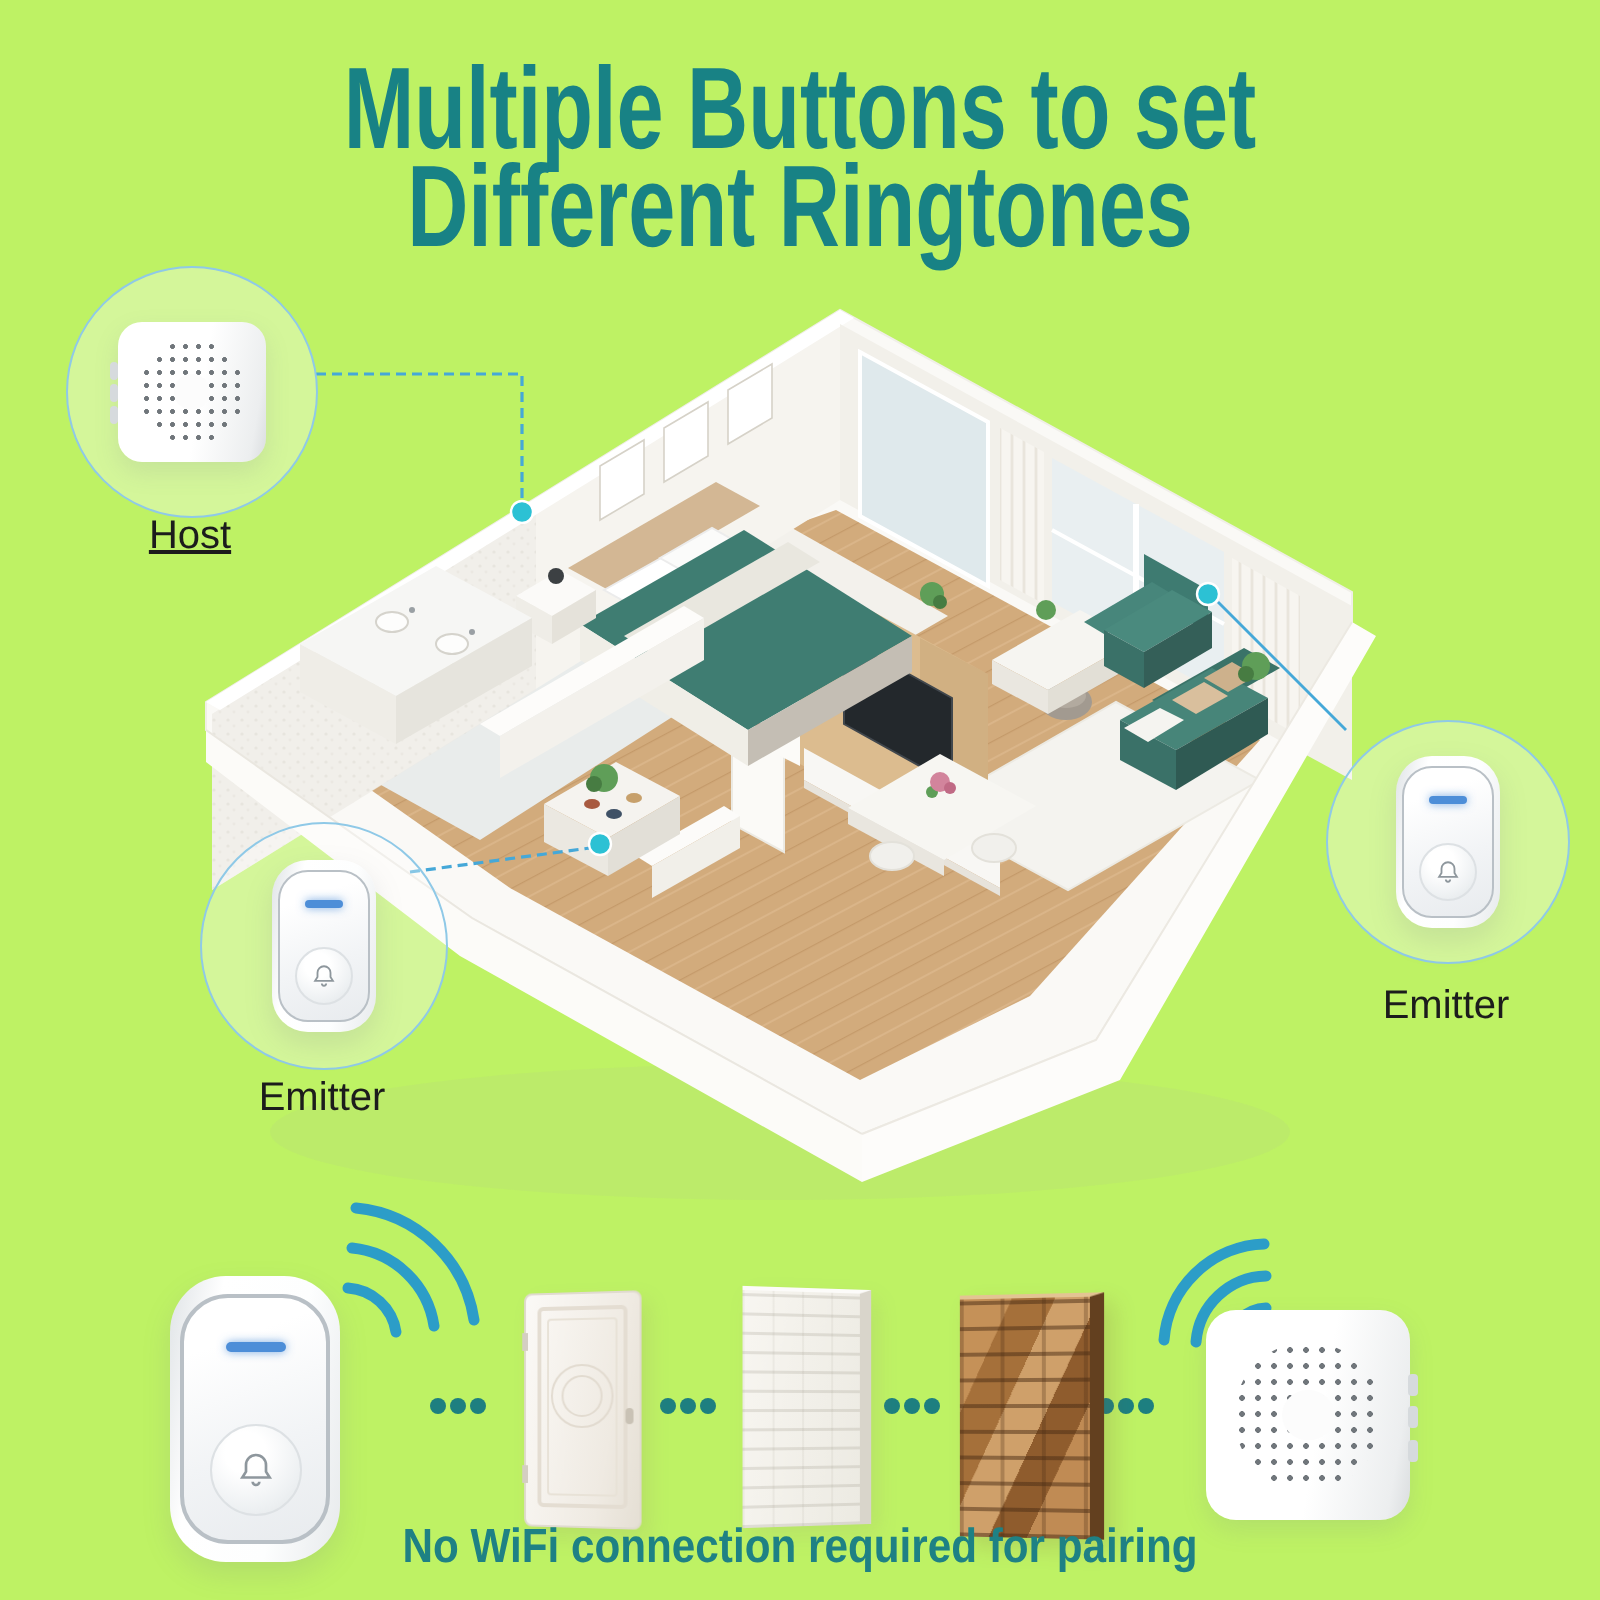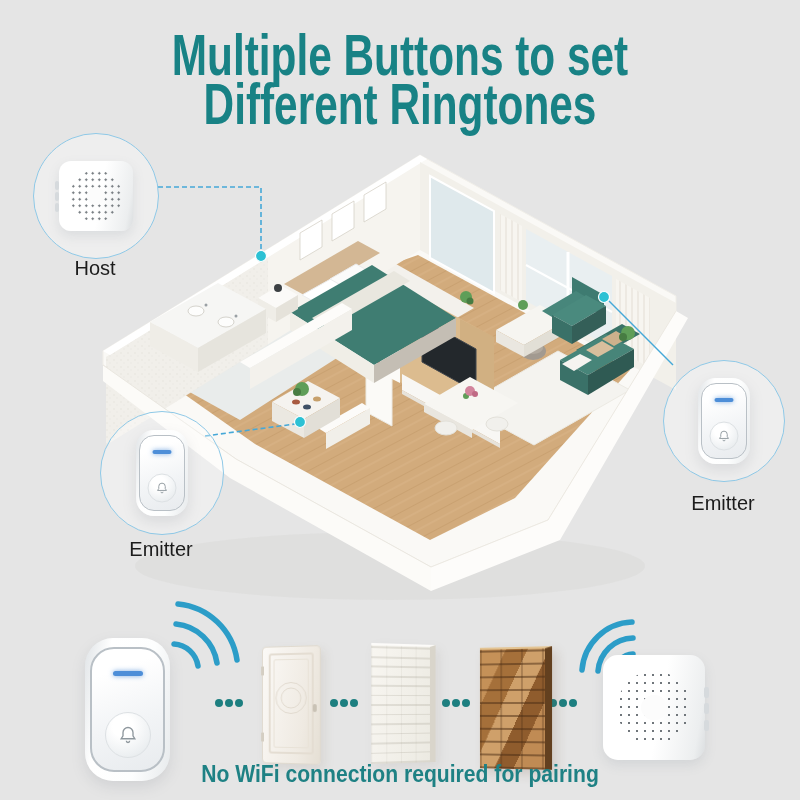--- a/index.html
+++ b/index.html
@@ -1,17 +1,17 @@
 <!DOCTYPE html>
 <html><head>
 <meta charset="utf-8">
 <style>
   html,body{margin:0;padding:0;}
   body{font-family:"Liberation Sans", sans-serif; background:#ffffff;}
-  #canvas{position:relative;width:800px;height:800px;background:#e5e5e5;overflow:hidden;margin:0 auto;}
+  #canvas{position:relative;width:800px;height:800px;background:#bef264;overflow:hidden;margin:0 auto;}
 
   
   .title{position:absolute;left:0;top:30px;width:800px;text-align:center;
     font-weight:700;color:#188285;font-size:58px;line-height:49px;
     transform:scaleX(.73);transform-origin:50% 0;letter-spacing:0;}
   .caption{position:absolute;left:0;top:760px;width:800px;text-align:center;
     font-weight:700;color:#1e8184;font-size:24px;transform:scaleX(.88);transform-origin:50% 50%;}
 
   
   #scene{position:absolute;left:0;top:0;}
@@ -264,21 +264,21 @@
   </div>
 
   <div class="callout" style="left:33px;top:133px;width:124px;height:124px;">
     <div class="speaker sm">
       <div class="grill"></div>
       <div class="tab" style="top:28%"></div>
       <div class="tab" style="top:44%"></div>
       <div class="tab" style="top:60%"></div>
     </div>
   </div>
-  <div class="callout-label" style="left:33px;top:257px;width:124px;">Host</div>
+  <div class="callout-label" style="left:33px;top:257px;width:124px;text-decoration:underline;">Host</div>
 
   <div class="callout" style="left:100px;top:411px;width:122px;height:122px;">
     <div class="doorbell sm">
       <div class="panel"></div>
       <div class="led"></div>
       <div class="btn">
         <svg width="13" height="13" viewBox="0 0 24 24">
           <path d="M12 3 a6 6 0 0 1 6 6 v4 l2.2 3.5 H3.8 L6 13 V9 a6 6 0 0 1 6 -6 Z" fill="none" stroke="#8e979d" stroke-width="1.7"></path>
           <path d="M10 19 a2 2 0 0 0 4 0" fill="none" stroke="#8e979d" stroke-width="1.7"></path>
         </svg>

